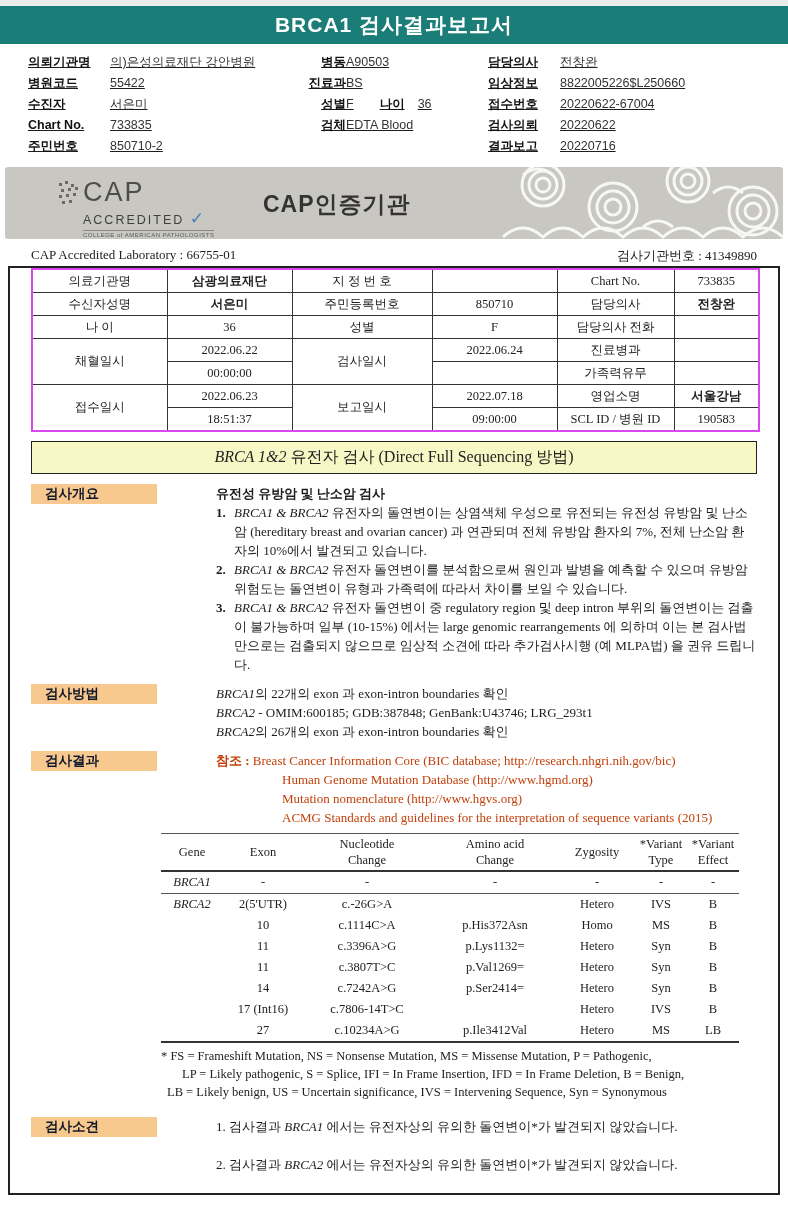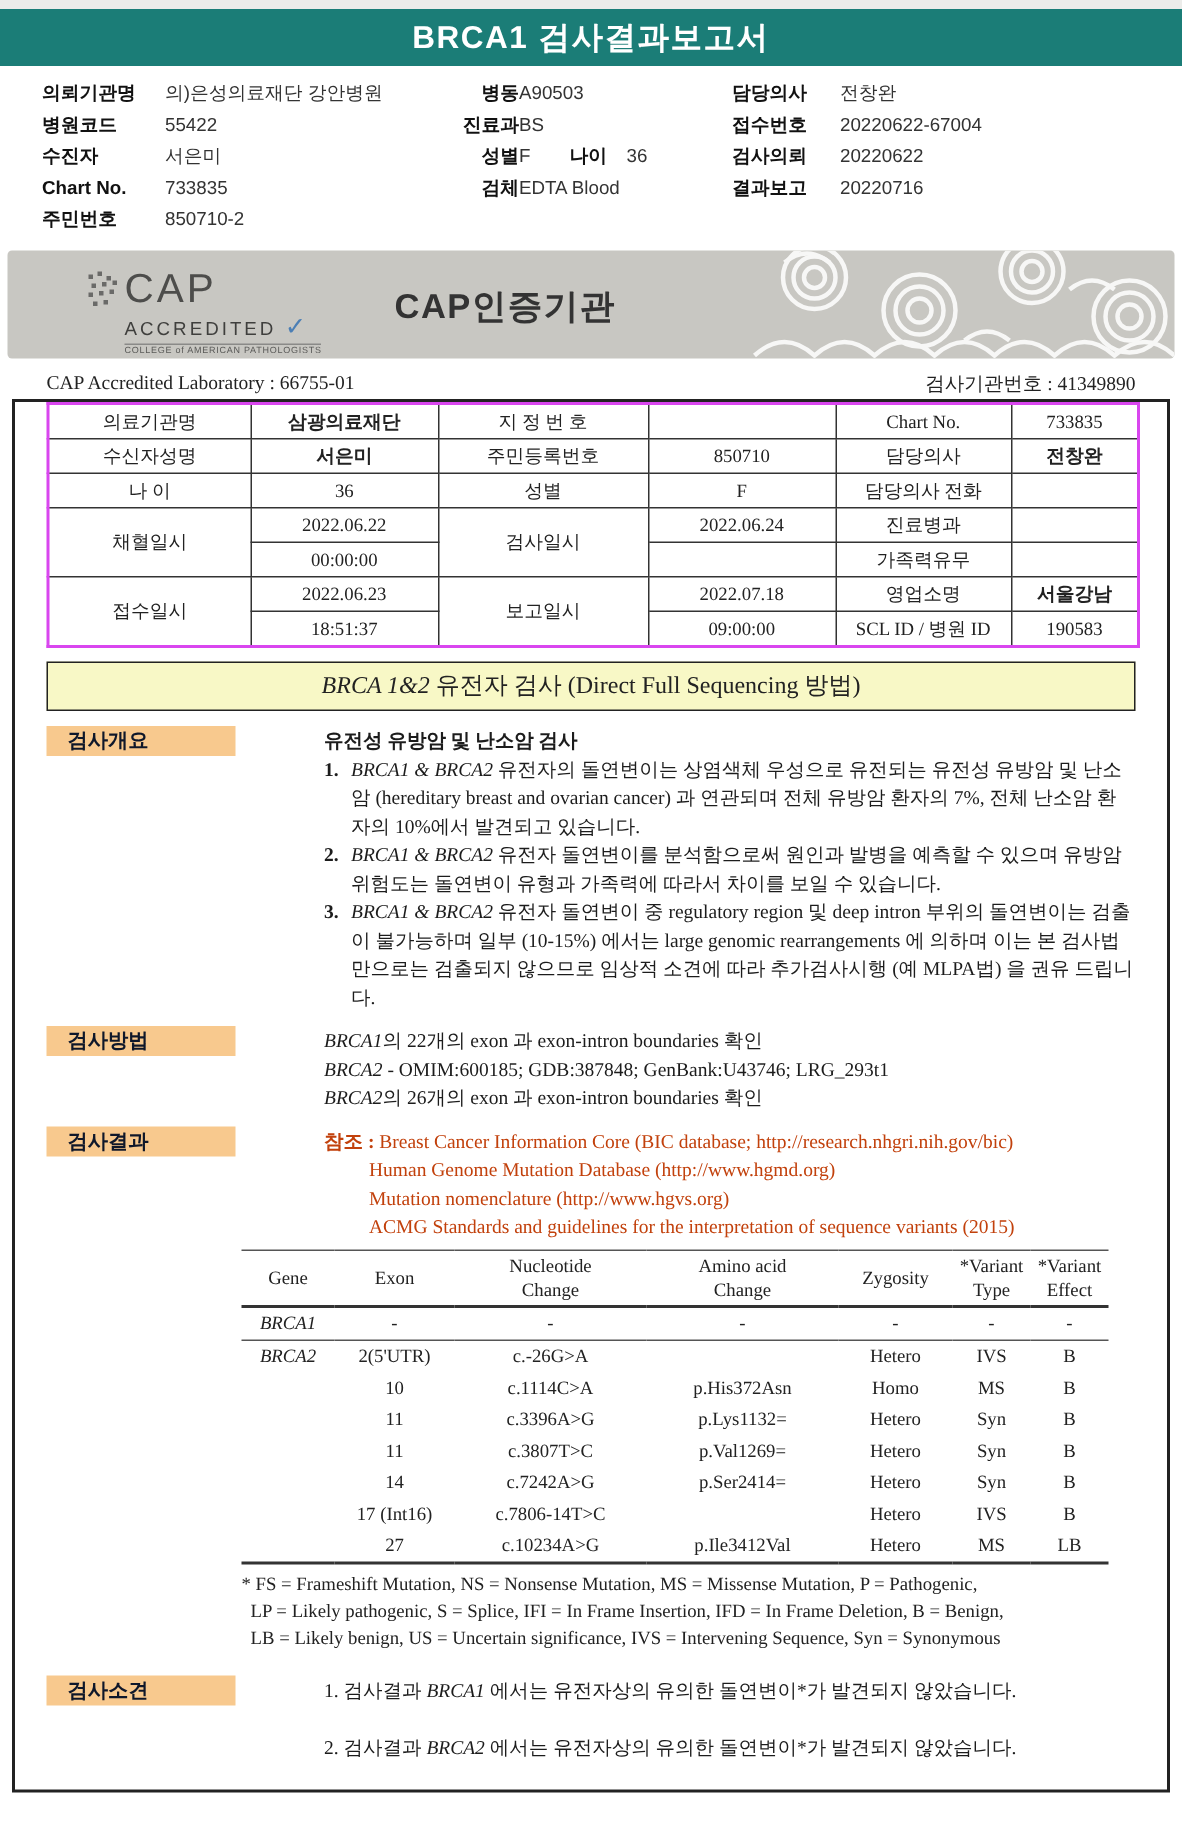--- a/index.html
+++ b/index.html
@@ -8,21 +8,21 @@
   .topstrip{height:6px;background:#ececea;}
   .titlebar{height:38px;background:#1b7d77;display:flex;align-items:center;justify-content:center;}
   .titlebar .t{color:#fff;font-family:"Liberation Sans","DejaVu Sans",sans-serif;
                font-weight:bold;font-size:21px;letter-spacing:1px;}
   
   .phead{display:flex;padding:8px 0 6px 28px;font-family:"Liberation Sans","DejaVu Sans",sans-serif;font-size:12.5px;}
   .phead .col{display:flex;flex-direction:column;}
   .phead .c1{width:262px;}
   .phead .c2{width:198px;}
   .phead .c3{flex:1;}
-  .phead .row{display:flex;line-height:21px;white-space:nowrap;}
+  .phead .row{display:flex;line-height:21px;white-space:nowrap;text-decoration:underline;}
   .hl{font-weight:bold;color:#111;}
   .c1 .hl{width:82px;}
   .c2 .hl{width:56px;text-align:right;}
   .c3 .hl{width:72px;}
   .hv{color:#333;}
   .hl2{font-weight:bold;color:#111;margin-left:26px;width:38px;}
   
   .capband{position:relative;margin:4px 5px 0 5px;height:72px;background:#c8c7c2;
            border-radius:3px;overflow:hidden;}
   .caplogo{position:absolute;left:78px;top:10px;color:#4a4a48;}
@@ -52,21 +52,21 @@
   .sect{position:relative;margin-top:10px;}
   .slabel{position:absolute;left:0;top:0;width:112px;background:#f8c98e;font-weight:bold;
           font-size:13.5px;padding:1px 0 1px 14px;color:#0f172a;}
   .scontent{margin-left:185px;font-size:13px;line-height:19px;color:#1c1c1c;}
   .it{font-style:italic;}
   .bold{font-weight:bold;}
   .oitem{display:flex;}
   .oitem .num{width:18px;flex:none;}
   .oitem .txt{flex:1;}
   .refs{color:#c2410c;}
-  .refs .r{margin-left:30px;}
+  .refs .r{margin-left:66px;}
   .refs .r0{margin-left:0;}
   
   table.rtab{margin:6px 0 0 -55px;border-collapse:collapse;font-size:12.5px;width:578px;}
   table.rtab th{font-weight:normal;white-space:pre-line;border-top:1px solid #555;
                 border-bottom:2px solid #333;padding:2px 2px;line-height:16px;color:#222;}
   table.rtab td{text-align:center;padding:1px 2px;height:17px;color:#222;}
   table.rtab td:first-child{font-style:italic;}
   table.rtab tbody tr:first-child td{border-bottom:1px solid #555;}
   table.rtab tbody tr:last-child td{border-bottom:2px solid #333;}
   .fnote{margin:4px 0 0 -55px;font-size:12.5px;line-height:18px;color:#222;}
@@ -124,20 +124,24 @@
       </div>
       <div class="row">
         <span class="hl">검체</span>
         <span class="hv">EDTA Blood</span>
       </div>
     </div>
     <div class="col c3">
       <div class="row">
         <span class="hl">담당의사</span>
         <span class="hv">전창완</span>
+      </div>
+      <div class="row">
+        <span class="hl">임상정보</span>
+        <span class="hv">8822005226$L250660</span>
       </div>
       <div class="row">
         <span class="hl">접수번호</span>
         <span class="hv">20220622-67004</span>
       </div>
       <div class="row">
         <span class="hl">검사의뢰</span>
         <span class="hv">20220622</span>
       </div>
       <div class="row">
@@ -401,21 +405,21 @@
                   <td>c.10234A&gt;G</td>
                   <td>p.Ile3412Val</td>
                   <td>Hetero</td>
                   <td>MS</td>
                   <td>LB</td>
                 </tr>
               </tbody>
           </table>
           <div class="fnote">
             <div>* FS = Frameshift Mutation, NS = Nonsense Mutation, MS = Missense Mutation, P = Pathogenic,</div>
-            <div style="margin-left:6px">LP = Likely pathogenic, S = Splice, IFI = In Frame Insertion, IFD = In Frame Deletion, B = Benign,</div>
+            <div style="margin-left:21px">LP = Likely pathogenic, S = Splice, IFI = In Frame Insertion, IFD = In Frame Deletion, B = Benign,</div>
             <div style="margin-left:6px">LB = Likely benign, US = Uncertain significance, IVS = Intervening Sequence, Syn = Synonymous</div>
           </div>
         </div>
       </div>
 
       <div class="sect" style="margin-top:16px">
         <div class="slabel">검사소견</div>
         <div class="scontent">
           <div class="opitem">
             <span>1. 검사결과 </span><span class="it">BRCA1</span><span> 에서는 유전자상의 유의한 돌연변이*가 발견되지 않았습니다.</span>

